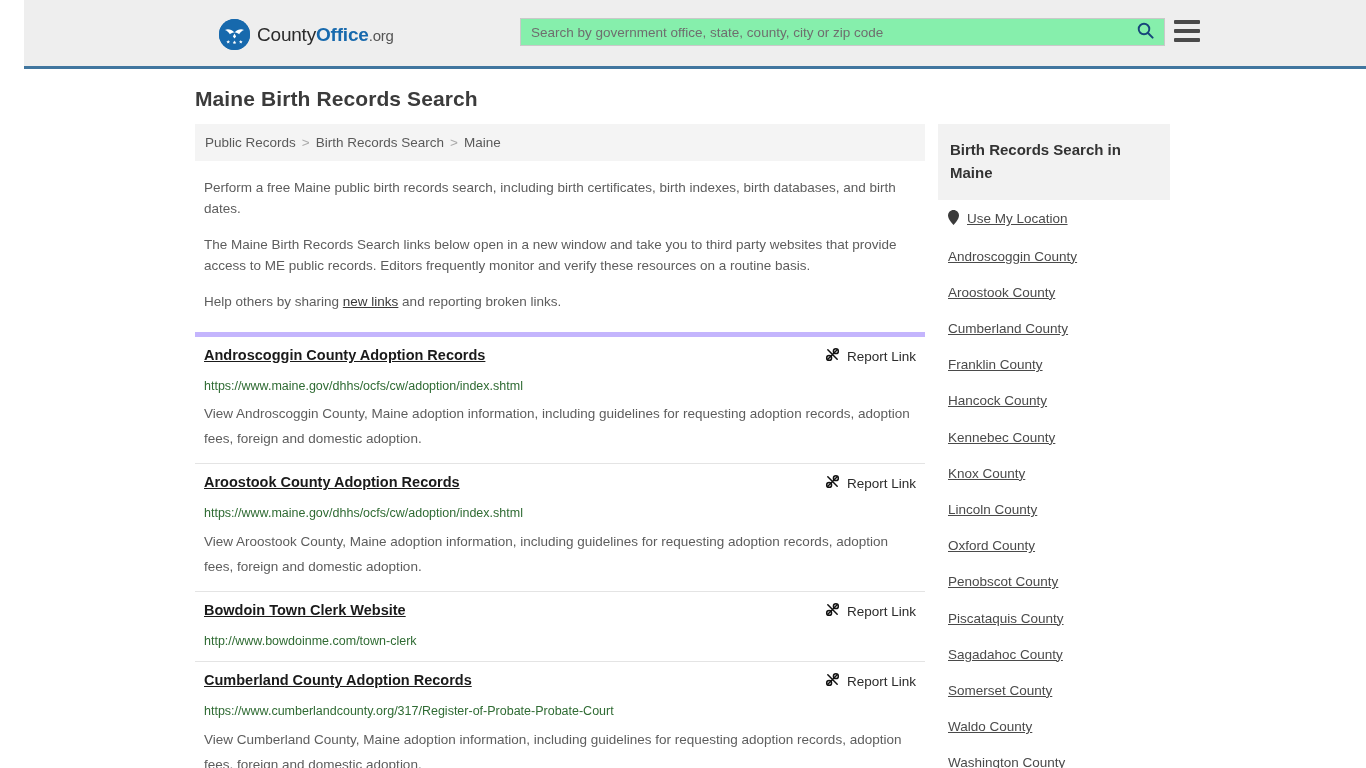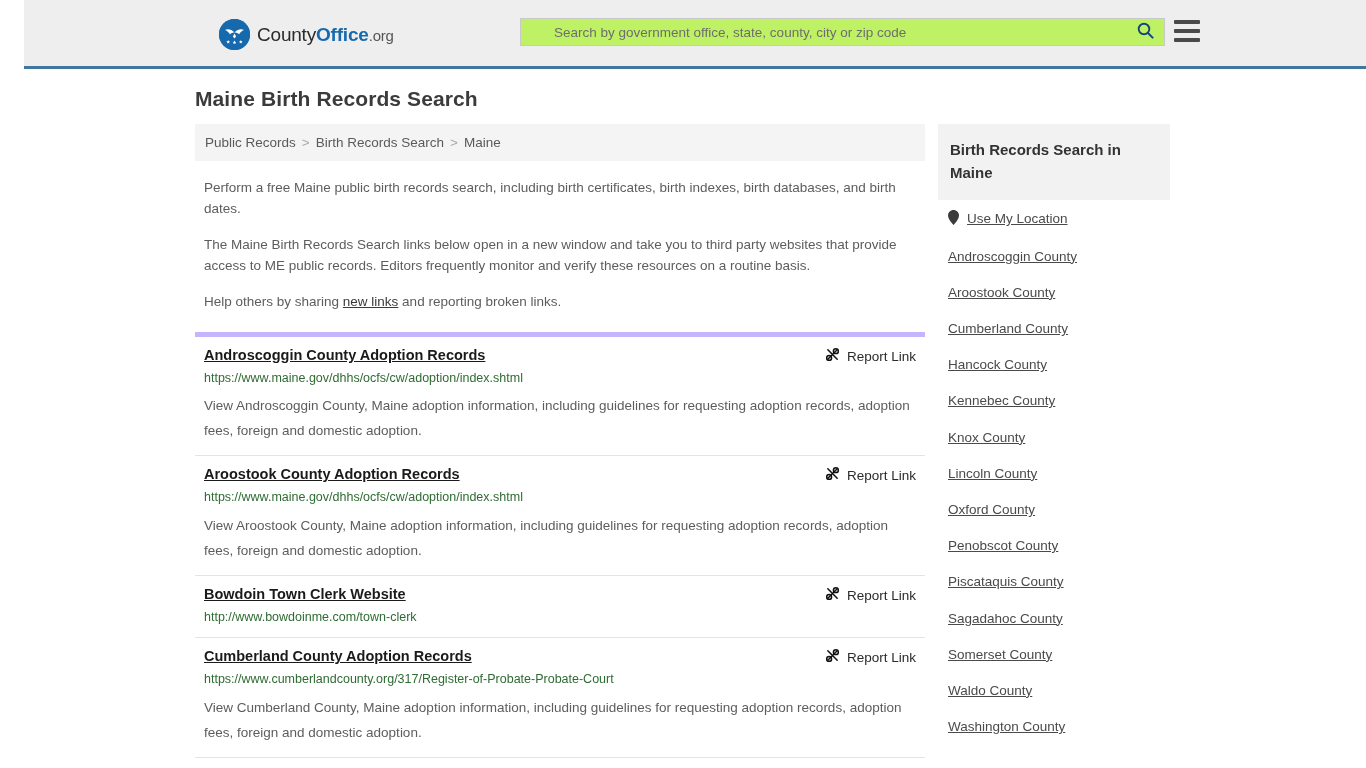--- a/index.html
+++ b/index.html
@@ -47,25 +47,24 @@
   .logo-text .b { color: #1769ad; font-weight: bold; }
   .logo-text .k { color: #2b2b2b; }
   .logo-text .tld { color: #555555; font-size: 15px; }
 
   .search-wrap {
     position: absolute;
     left: 496px;
     top: 18px;
     width: 645px;
     height: 28px;
-    background: #bef264;
+    background: #86efac;
     border: 1px solid #c9c9c9;
     display: flex;
     align-items: center;
-    padding-left: 23px;
   }
   .search-input {
     flex: 1 1 auto;
     height: 100%;
     border: 0;
     outline: none;
     background: transparent;
     padding: 0 10px;
     font-family: "Liberation Sans", sans-serif;
     font-size: 13.5px;
@@ -176,21 +175,21 @@
     margin-top: 1px;
   }
   .report-link .label {
     font-size: 13.5px;
     color: #2b2b2b;
   }
   .result-url {
     display: block;
     font-size: 12.5px;
     color: #2f6b33;
-    margin-top: 4px;
+    margin-top: 12px;
     line-height: 1.35;
     text-decoration: none;
   }
   .result-desc {
     font-size: 13.5px;
     color: #5d5d5d;
     line-height: 1.85;
     margin-top: 8px;
   }
 
@@ -394,20 +393,25 @@
           <span class="txt">Aroostook County</span>
         </a>
       </li>
       <li>
         <a class="sidebar-link" href="#">
           <span class="txt">Cumberland County</span>
         </a>
       </li>
       <li>
         <a class="sidebar-link" href="#">
+          <span class="txt">Franklin County</span>
+        </a>
+      </li>
+      <li>
+        <a class="sidebar-link" href="#">
           <span class="txt">Hancock County</span>
         </a>
       </li>
       <li>
         <a class="sidebar-link" href="#">
           <span class="txt">Kennebec County</span>
         </a>
       </li>
       <li>
         <a class="sidebar-link" href="#">

